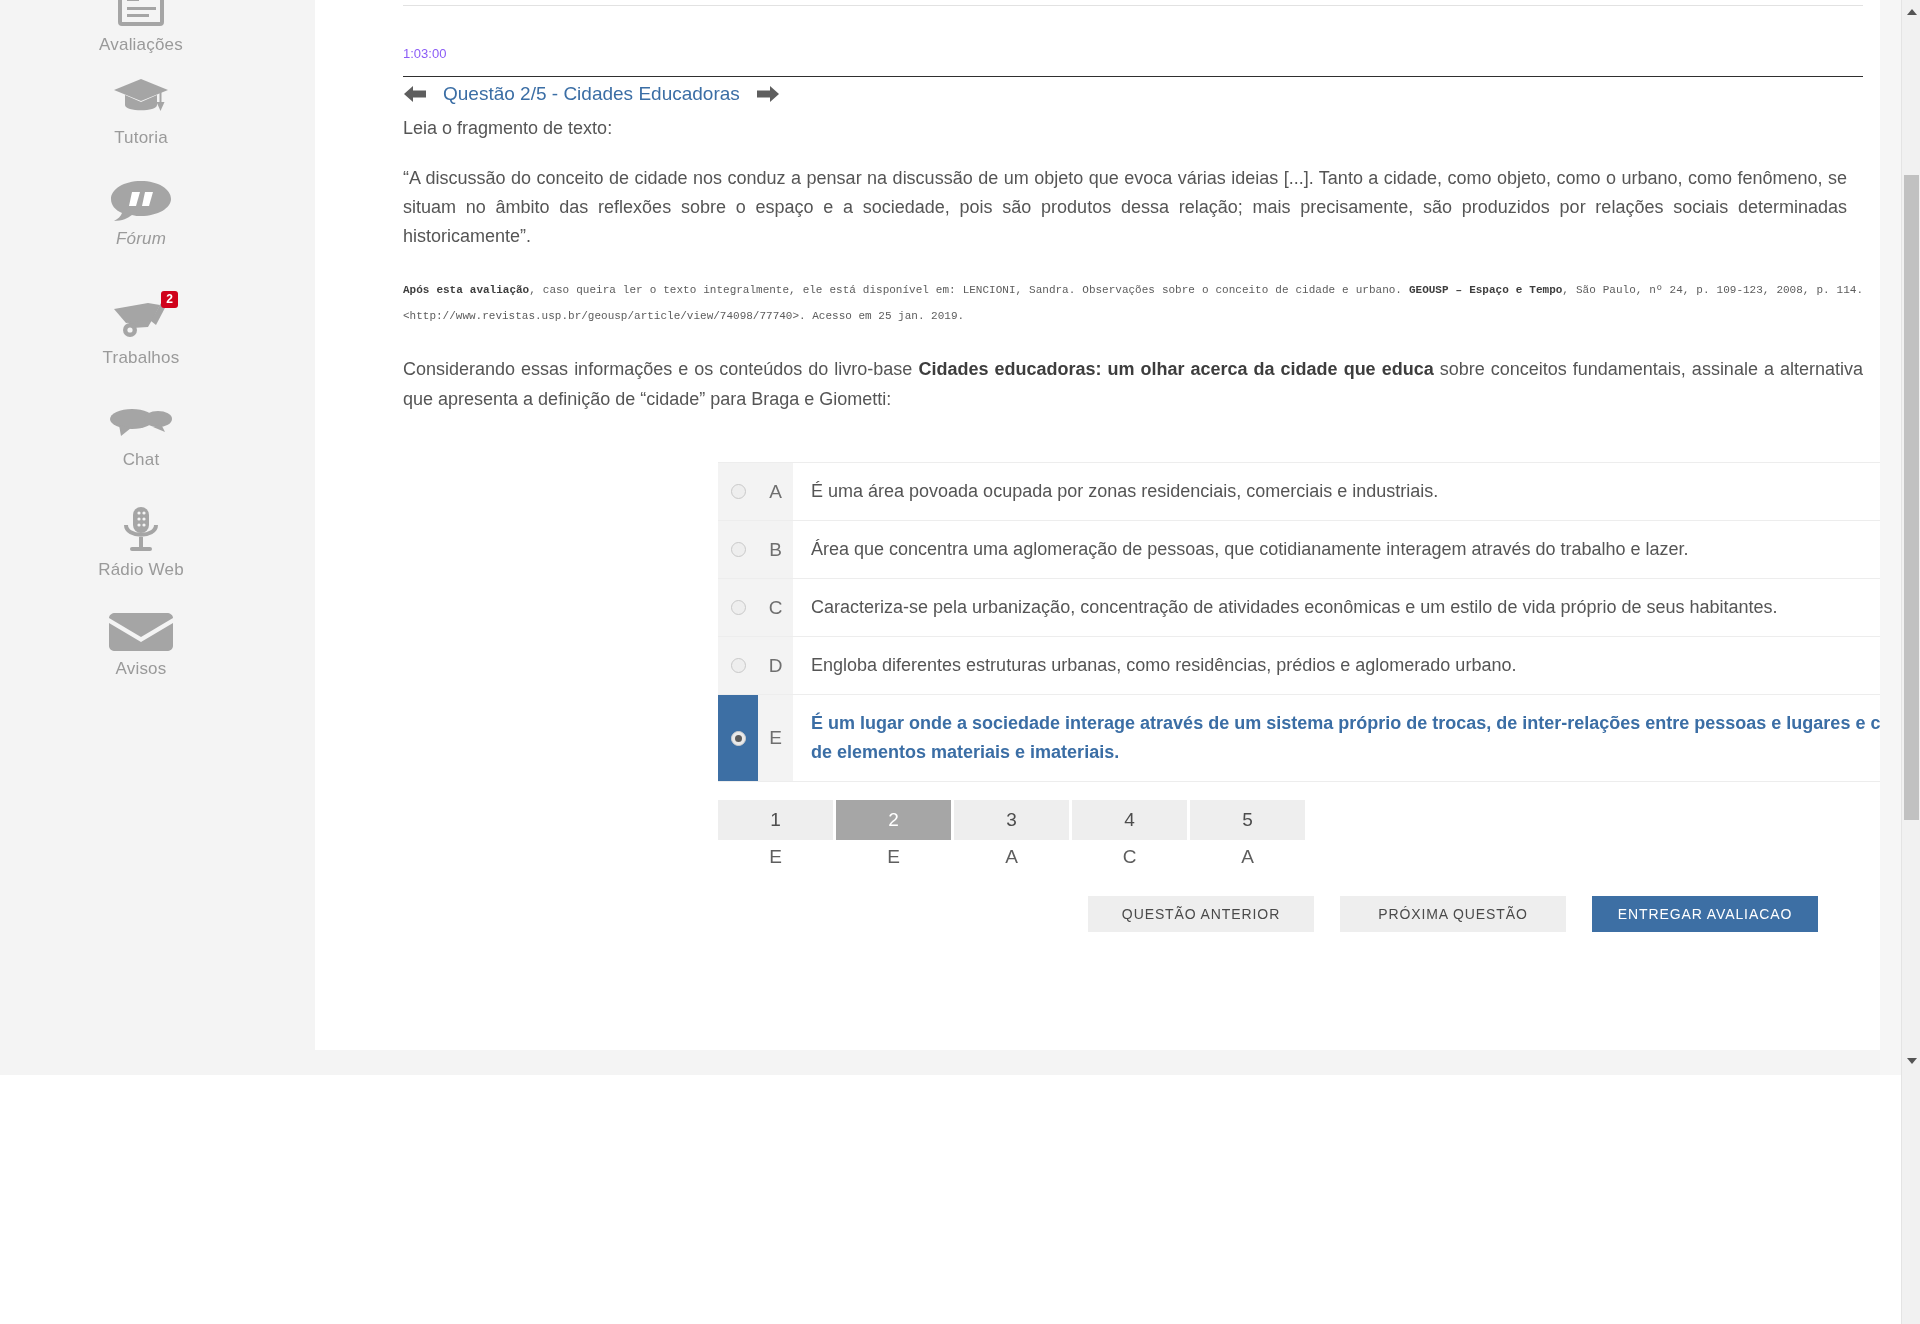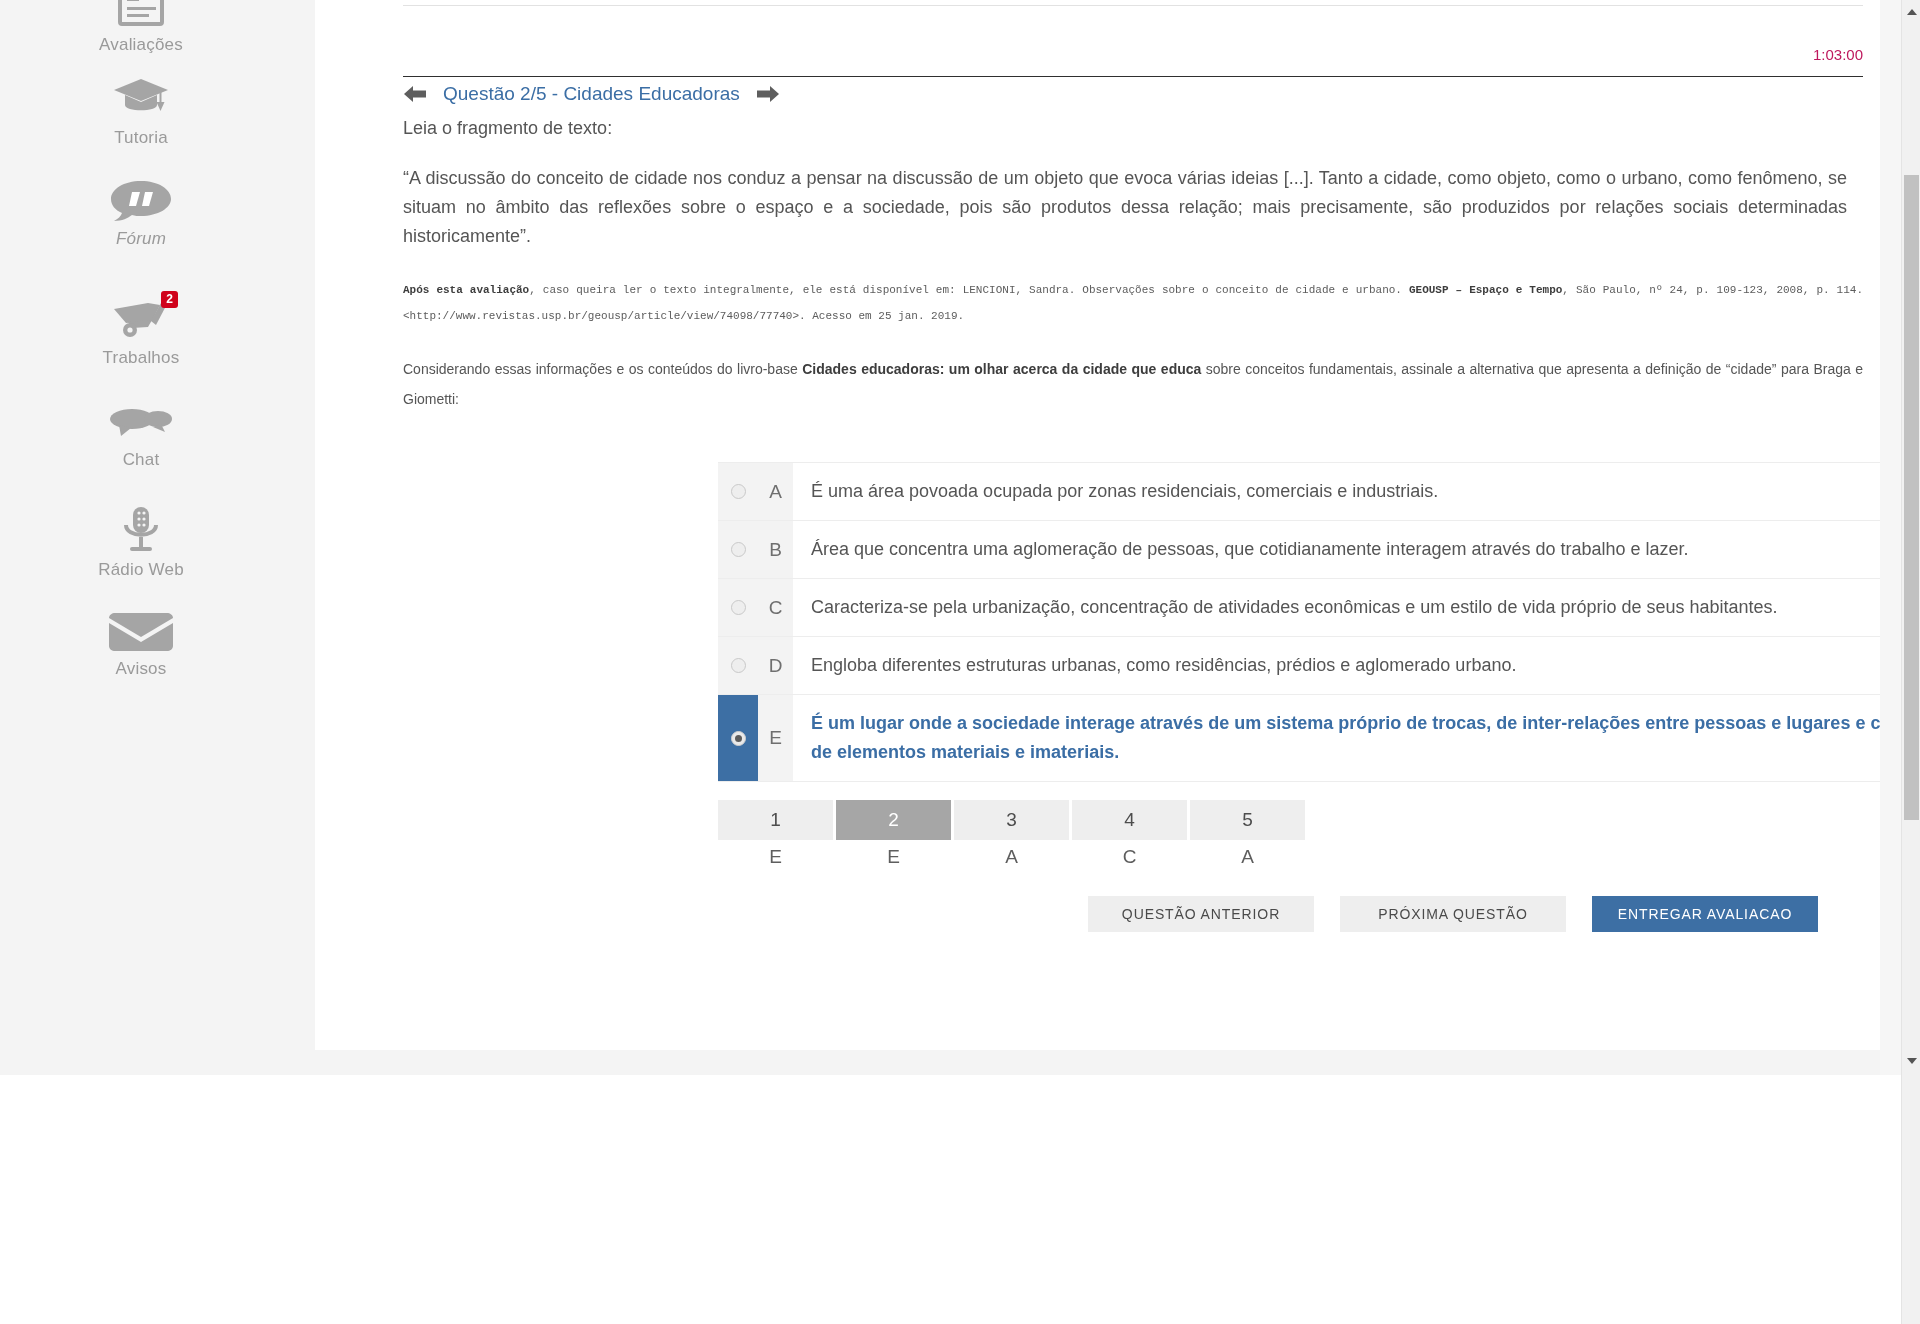--- a/index.html
+++ b/index.html
@@ -58,23 +58,23 @@
     background: #ffffff;
   }
   .card-topline {
     position: absolute; left: 88px; top: 5px; width: 1460px; height: 1px;
     background: #e2e2e2;
   }
 
   .timer {
     position: absolute; left: 0; top: 46px; width: 1460px;
     margin-left: 88px;
-    text-align: right;
-    font-size: 15px;
-    color: #be185d;
+    text-align: left;
+    font-size: 13px;
+    color: #8b5cf6;
     font-family: "Liberation Sans", sans-serif;
   }
 
   .qhead-rule {
     position: absolute; left: 88px; top: 76px; width: 1460px; height: 1px;
     background: #2f2f2f;
   }
 
   .qhead {
     position: absolute; left: 88px; top: 83px; width: 1460px;
@@ -100,21 +100,21 @@
     text-align: justify; margin: 0 16px 26px 0;
     font-family: "Liberation Sans", sans-serif;
   }
   .ref {
     font-size: 11px; color: #5c5c5c; line-height: 26px;
     text-align: justify; margin: 0 0 25px 0;
     font-family: Liberation Mono, monospace;
   }
   .ref b { color: #3d3d3d; }
   .stem {
-    font-size: 14px; color: #555555; line-height: 30px;
+    font-size: 18px; color: #555555; line-height: 30px;
     text-align: justify; margin: 0 0 18px 0;
     font-family: "Liberation Sans", sans-serif;
   }
   .stem b { color: #3d3d3d; font-weight: bold; }
 
   
   .alts {
     position: absolute; left: 403px; top: 462px; width: 1450px;
     border-top: 1px solid #ededed;
   }

